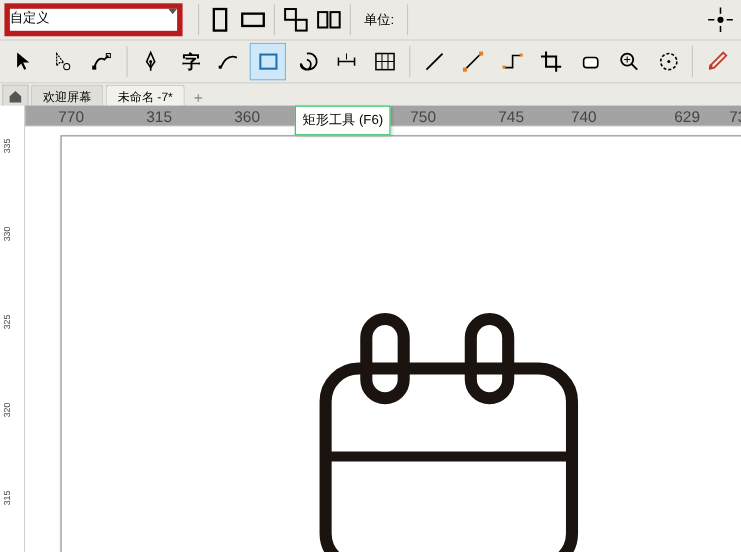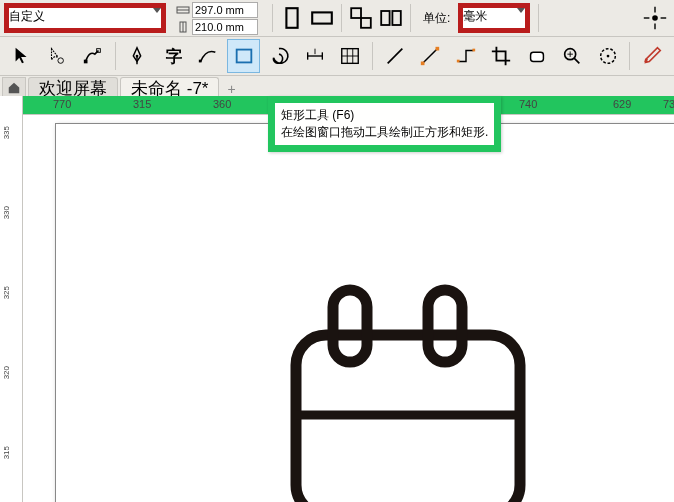--- a/index.html
+++ b/index.html
@@ -13,64 +13,44 @@
   .dim-input{width:60px;height:14px;border:1px solid #adacab;font-size:11px;padding:0 2px;background:#fff}
   .tb-icon{width:28px;height:28px;display:flex;align-items:center;justify-content:center;margin:0 1px}
   .sep{width:1px;height:28px;background:#c8c6c1;margin:0 4px}
   .unit-lbl{font-size:12px;margin:0 8px}
   .toolrow{height:38px;background:#eceae5;display:flex;align-items:center;padding:0 4px;border-bottom:1px solid #c8c6c1}
   .tool{width:32px;height:32px;display:flex;align-items:center;justify-content:center;margin:0 1px;border:1px solid transparent}
   .tool.selected{background:#cfe8f9;border:1px solid #7bb7e0}
   .tool svg{width:22px;height:22px}
   .tabs{height:22px;background:#eceae5;display:flex;align-items:flex-end;border-bottom:1px solid #c8c6c1;position:relative}
   .home-tab{width:22px;height:20px;display:flex;align-items:center;justify-content:center;background:#e0ded9;border:1px solid #c8c6c1;border-bottom:none;margin-left:2px}
-  .tab{height:20px;padding:0 10px;display:flex;align-items:center;font-size:17px;border:1px solid #c8c6c1;border-bottom:none;margin-left:2px;border-top-left-radius:3px;border-top-right-radius:3px}
+  .tab{height:20px;padding:0 10px;display:flex;align-items:center;font-size:11px;border:1px solid #c8c6c1;border-bottom:none;margin-left:2px;border-top-left-radius:3px;border-top-right-radius:3px}
   .tab.inactive{background:#e0ded9}
   .tab.active{background:#f3f1ec}
   .tab-add{width:20px;height:18px;display:flex;align-items:center;justify-content:center;color:#888;margin-left:2px;font-size:14px}
   .workspace{position:absolute;left:0;top:96px;right:0;bottom:0;display:flex}
   .vruler{width:22px;background:#fff;border-right:1px solid #c8c6c1;position:relative;font-size:8px;color:#444}
   .vruler .lbl{position:absolute;left:2px;writing-mode:vertical-rl;transform:rotate(180deg)}
   .main{flex:1;display:flex;flex-direction:column;position:relative}
-  .hruler{height:18px;background:#22c55e;border-bottom:1px solid #c8c6c1;position:relative;font-size:11px;color:#444}
+  .hruler{height:18px;background:#a3a3a3;border-bottom:1px solid #c8c6c1;position:relative;font-size:14px;color:#444}
   .hruler .lbl{position:absolute;top:2px}
   .canvas{flex:1;background:#fff;position:relative;overflow:hidden}
   .page-shadow{position:absolute;left:32px;top:8px;right:-10px;bottom:-10px;background:#fff;box-shadow:2px 2px 5px rgba(0,0,0,.3);border:1px solid #888}
-  .tooltip{position:absolute;left:268px;top:96px;background:#fffffe;border:7px solid #22c55e;padding:4px 6px;font-size:12px;box-shadow:1px 1px 3px rgba(0,0,0,.2);z-index:10;white-space:nowrap}
+  .tooltip{position:absolute;left:268px;top:96px;background:#fffffe;border:1px solid #22c55e;padding:4px 6px;font-size:12px;box-shadow:1px 1px 3px rgba(0,0,0,.2);z-index:10;white-space:nowrap}
   .tooltip .tt-title{font-weight:normal}
   .calendar-icon{position:absolute;left:255px;top:160px}
 </style>
 </head>
 <body>
 
 <div class="topbar">
   <div class="dropdown">
     <span>自定义</span>
     <div class="dd-arrow"></div>
   </div>
-  <div class="dims">
-    <div class="dim-row">
-      <div class="dim-ic">
-          <svg viewBox="0 0 14 12">
-            <rect x="1" y="3" width="12" height="6" fill="none" stroke="#555"></rect>
-            <line x1="1" y1="6" x2="13" y2="6" stroke="#555"></line>
-          </svg>
-        </div>
-      <input class="dim-input" value="297.0 mm" style="">
-    </div>
-    <div class="dim-row">
-      <div class="dim-ic">
-          <svg viewBox="0 0 14 12">
-            <rect x="4" y="1" width="6" height="10" fill="none" stroke="#555"></rect>
-            <line x1="7" y1="1" x2="7" y2="11" stroke="#555"></line>
-          </svg>
-        </div>
-      <input class="dim-input" value="210.0 mm" style="">
-    </div>
-  </div>
   <div class="sep"></div>
   <div class="tb-icon">
       <svg viewBox="0 0 20 20">
         <rect x="6" y="3" width="8" height="14" fill="none" stroke="#000" stroke-width="1.5"></rect>
       </svg>
     </div>
   <div class="tb-icon">
       <svg viewBox="0 0 20 20">
         <rect x="3" y="6" width="14" height="8" fill="none" stroke="#000" stroke-width="1.5"></rect>
       </svg>
@@ -83,24 +63,20 @@
       </svg>
     </div>
   <div class="tb-icon">
       <svg viewBox="0 0 20 20">
         <rect x="3" y="5" width="6" height="10" fill="none" stroke="#000" stroke-width="1.3"></rect>
         <rect x="11" y="5" width="6" height="10" fill="none" stroke="#000" stroke-width="1.3"></rect>
       </svg>
     </div>
   <div class="sep"></div>
   <span class="unit-lbl">单位:</span>
-  <div class="dropdown" style="margin-right:4px">
-    <span style="min-width:50px">毫米</span>
-    <div class="dd-arrow"></div>
-  </div>
   <div class="sep"></div>
   <div class="tb-icon" style="margin-left:auto">
       <svg viewBox="0 0 20 20">
         <circle cx="10" cy="10" r="2" fill="#000"></circle>
         <line x1="10" y1="2" x2="10" y2="6" stroke="#000"></line>
         <line x1="10" y1="14" x2="10" y2="18" stroke="#000"></line>
         <line x1="2" y1="10" x2="6" y2="10" stroke="#000"></line>
         <line x1="14" y1="10" x2="18" y2="10" stroke="#000"></line>
       </svg>
     </div>
@@ -265,14 +241,13 @@
         <line x1="18" y1="140" x2="242" y2="140" stroke="#1a1310" stroke-width="9"></line>
         <rect x="55" y="15" width="34" height="72" rx="17" fill="none" stroke="#1a1310" stroke-width="11"></rect>
         <rect x="150" y="15" width="34" height="72" rx="17" fill="none" stroke="#1a1310" stroke-width="11"></rect>
       </svg>
     </div>
   </div>
 </div>
 
 <div class="tooltip">
   <div class="tt-title">矩形工具 (F6)</div>
-  <div>在绘图窗口拖动工具绘制正方形和矩形.</div>
 </div>
 
 </body></html>

